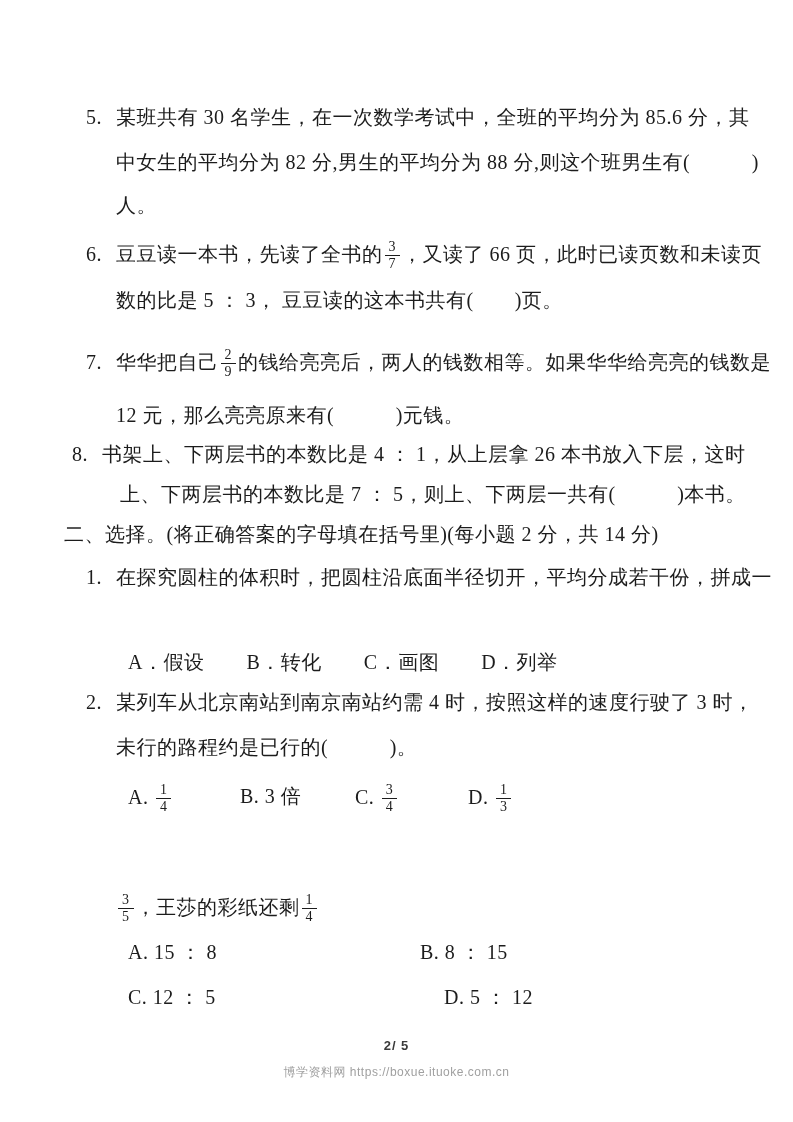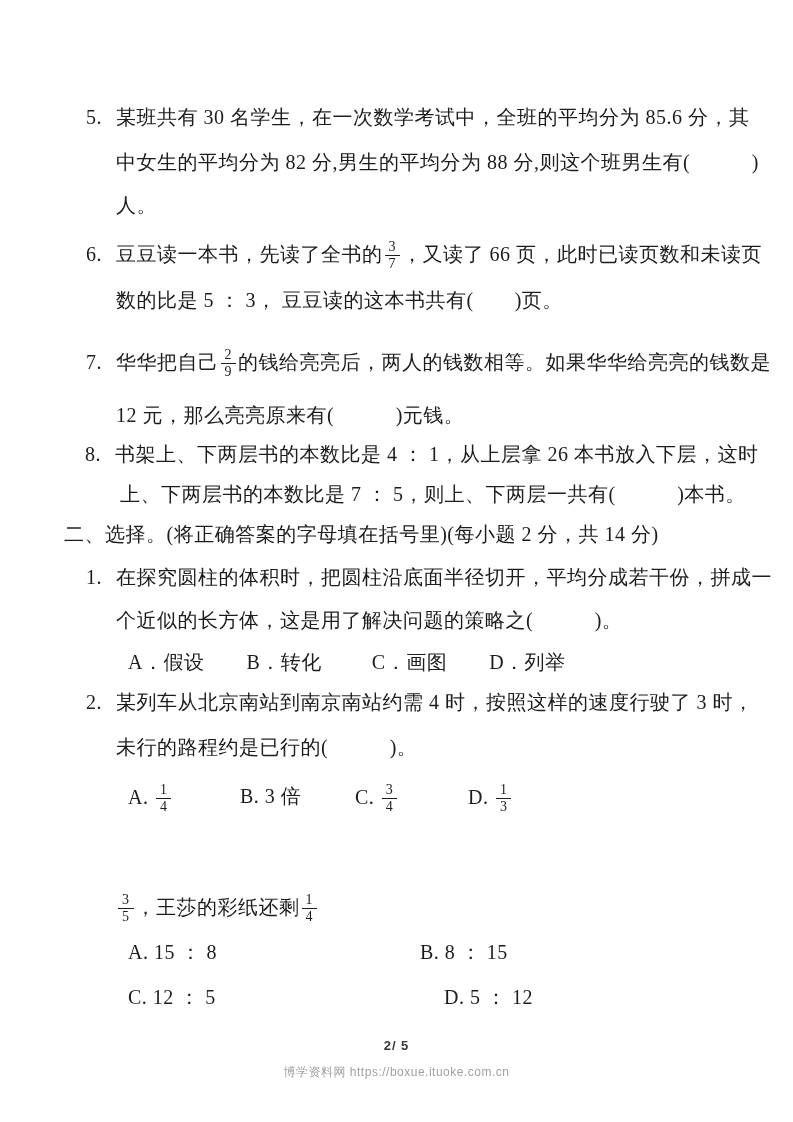--- a/index.html
+++ b/index.html
@@ -59,29 +59,28 @@
   <div class="ln" style="top:240px;left:86px;">
     <span class="qnum">6.</span><span>豆豆读一本书，先读了全书的</span><span class="frac"><span class="num">3</span><span class="den">7</span></span><span>，又读了 66 页，此时已读页数和未读页</span>
   </div>
   <div class="ln" style="top:287px;left:116px;">数的比是 5 ： 3， 豆豆读的这本书共有(　　)页。</div>
 
   <div class="ln" style="top:348px;left:86px;">
     <span class="qnum">7.</span><span>华华把自己</span><span class="frac"><span class="num">2</span><span class="den">9</span></span><span>的钱给亮亮后，两人的钱数相等。如果华华给亮亮的钱数是</span>
   </div>
   <div class="ln" style="top:402px;left:116px;">12 元，那么亮亮原来有(　　　)元钱。</div>
 
-  <div class="ln" style="top:441px;left:85px;"><span class="qnum">8.</span><span>书架上、下两层书的本数比是 4 ： 1，从上层拿 26 本书放入下层，这时</span></div>
+  <div class="ln" style="top:441px;left:72px;"><span class="qnum">8.</span><span>书架上、下两层书的本数比是 4 ： 1，从上层拿 26 本书放入下层，这时</span></div>
   <div class="ln" style="top:481px;left:120px;">上、下两层书的本数比是 7 ： 5，则上、下两层一共有(　　　)本书。</div>
 
   <div class="ln" style="top:521px;left:64px;">二、选择。(将正确答案的字母填在括号里)(每小题 2 分，共 14 分)</div>
 
   <div class="ln" style="top:564px;left:86px;"><span class="qnum">1.</span><span>在探究圆柱的体积时，把圆柱沿底面半径切开，平均分成若干份，拼成一</span></div>
-  <div class="ln" style="top:607px;left:116px;">个近似的长方体，这是用了解决问题的策略之(　　　)。</div>
   <div class="ln" style="top:649px;left:128px;">
-    <span class="opt" style="margin-right:42px;">A．假设</span><span class="opt" style="margin-right:42px;">B．转化</span><span class="opt" style="margin-right:42px;margin-left:8px;">C．画图</span><span class="opt">D．列举</span>
+    <span class="opt" style="margin-right:42px;">A．假设</span><span class="opt" style="margin-right:42px;">B．转化</span><span class="opt" style="margin-right:42px;">C．画图</span><span class="opt">D．列举</span>
   </div>
 
   <div class="ln" style="top:689px;left:86px;"><span class="qnum">2.</span><span>某列车从北京南站到南京南站约需 4 时，按照这样的速度行驶了 3 时，</span></div>
   <div class="ln" style="top:734px;left:116px;">未行的路程约是已行的(　　　)。</div>
   <div class="ln" style="top:783px;left:0;width:793px;">
     <span class="abs" style="left:128px;"><span>A.</span> <span class="frac"><span class="num">1</span><span class="den">4</span></span></span>
     <span class="abs" style="left:240px;">B. 3 倍</span>
     <span class="abs" style="left:355px;"><span>C.</span> <span class="frac"><span class="num">3</span><span class="den">4</span></span></span>
     <span class="abs" style="left:468px;"><span>D.</span> <span class="frac"><span class="num">1</span><span class="den">3</span></span></span>
   </div>

